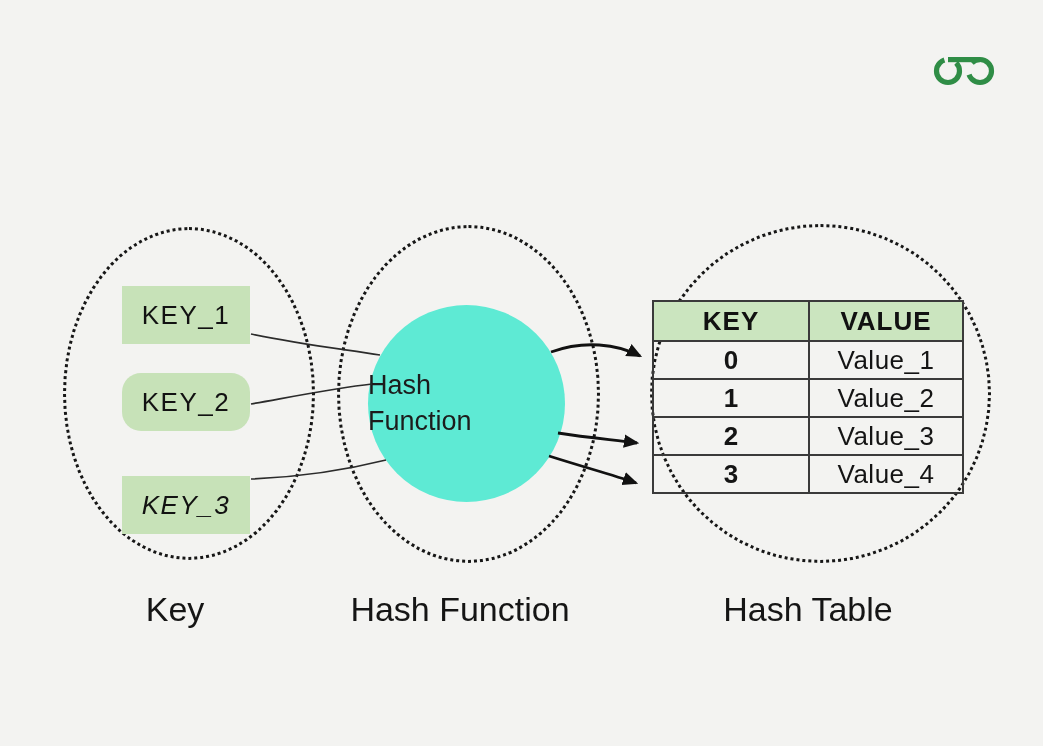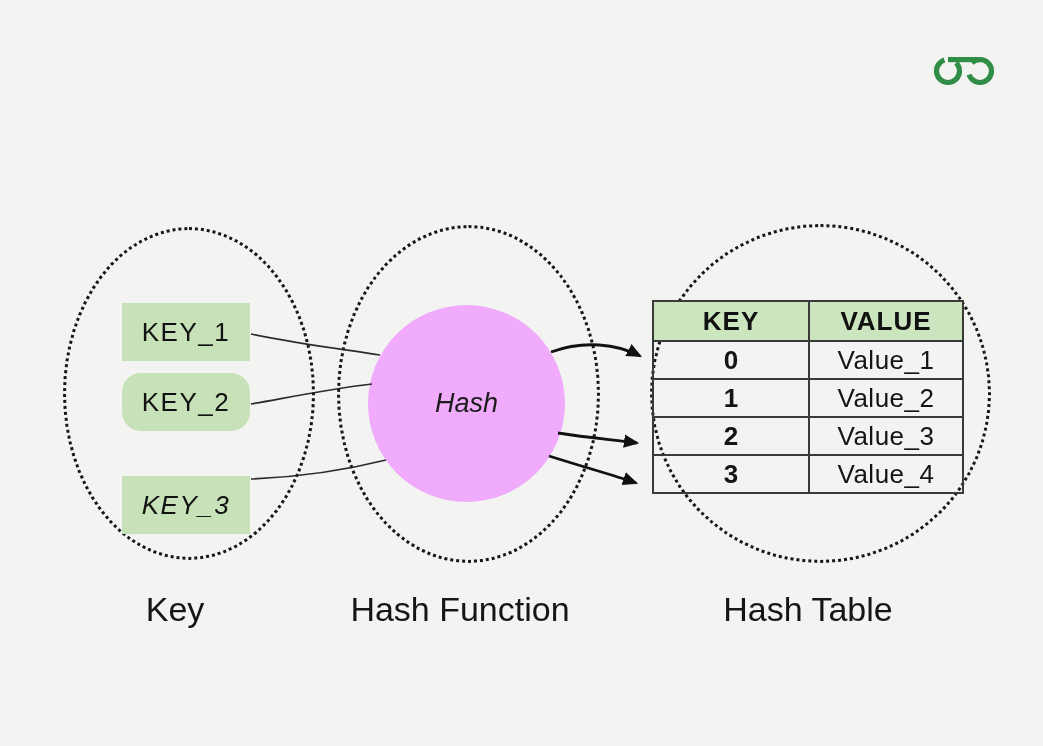--- a/index.html
+++ b/index.html
@@ -18,27 +18,27 @@
   .ellipse{position:absolute;border:3px dotted #161616;border-radius:50%;}
   .el-key{left:63px;top:227px;width:246px;height:327px;}
   .el-func{left:337px;top:225px;width:257px;height:332px;}
   .el-table{left:650px;top:224px;width:335px;height:333px;}
   
   .keybox{
     position:absolute;left:122px;width:128px;height:58px;background:#c7e2b8;
     display:flex;align-items:center;justify-content:center;
     font-size:26px;letter-spacing:1.5px;color:#121212;font-weight:500;
   }
-  .kb1{top:303px;text-align:right;} .kb2{top:373px;border-radius:19px;} .kb3{top:476px;font-style:italic;}
+  .kb1{top:286px;text-align:right;} .kb2{top:373px;border-radius:19px;} .kb3{top:476px;font-style:italic;}
   
   .hf-circle{
     position:absolute;left:368px;top:305px;width:197px;height:197px;
-    background:#f0abfc;border-radius:50%;
-    display:flex;flex-direction:column;align-items:center;justify-content:center;
-    font-size:27px;line-height:1.3;color:#1c1c1c;font-weight:500;font-style:italic;
+    background:#5eead4;border-radius:50%;
+    display:flex;flex-direction:column;align-items:flex-start;justify-content:center;
+    font-size:27px;line-height:1.3;color:#1c1c1c;font-weight:500;
   }
   
   table.htable{
     position:absolute;left:652px;top:300px;width:310px;
     border-collapse:collapse;table-layout:fixed;
     border:2px solid #6e6e6e;
   }
   table.htable th,table.htable td{
     border:2px solid #3a3a3a;padding:0;text-align:center;overflow:hidden;
   }
@@ -84,20 +84,21 @@
   </div>
   <div class="keybox kb2">
     <span>KEY_2</span>
   </div>
   <div class="keybox kb3">
     <span>KEY_3</span>
   </div>
 
   <div class="hf-circle">
     <span>Hash</span>
+    <span>Function</span>
   </div>
 
   <table class="htable">
     <colgroup>
         <col class="c1">
         <col class="c2">
       </colgroup>
     <thead>
       <tr>
         <th>KEY</th>

